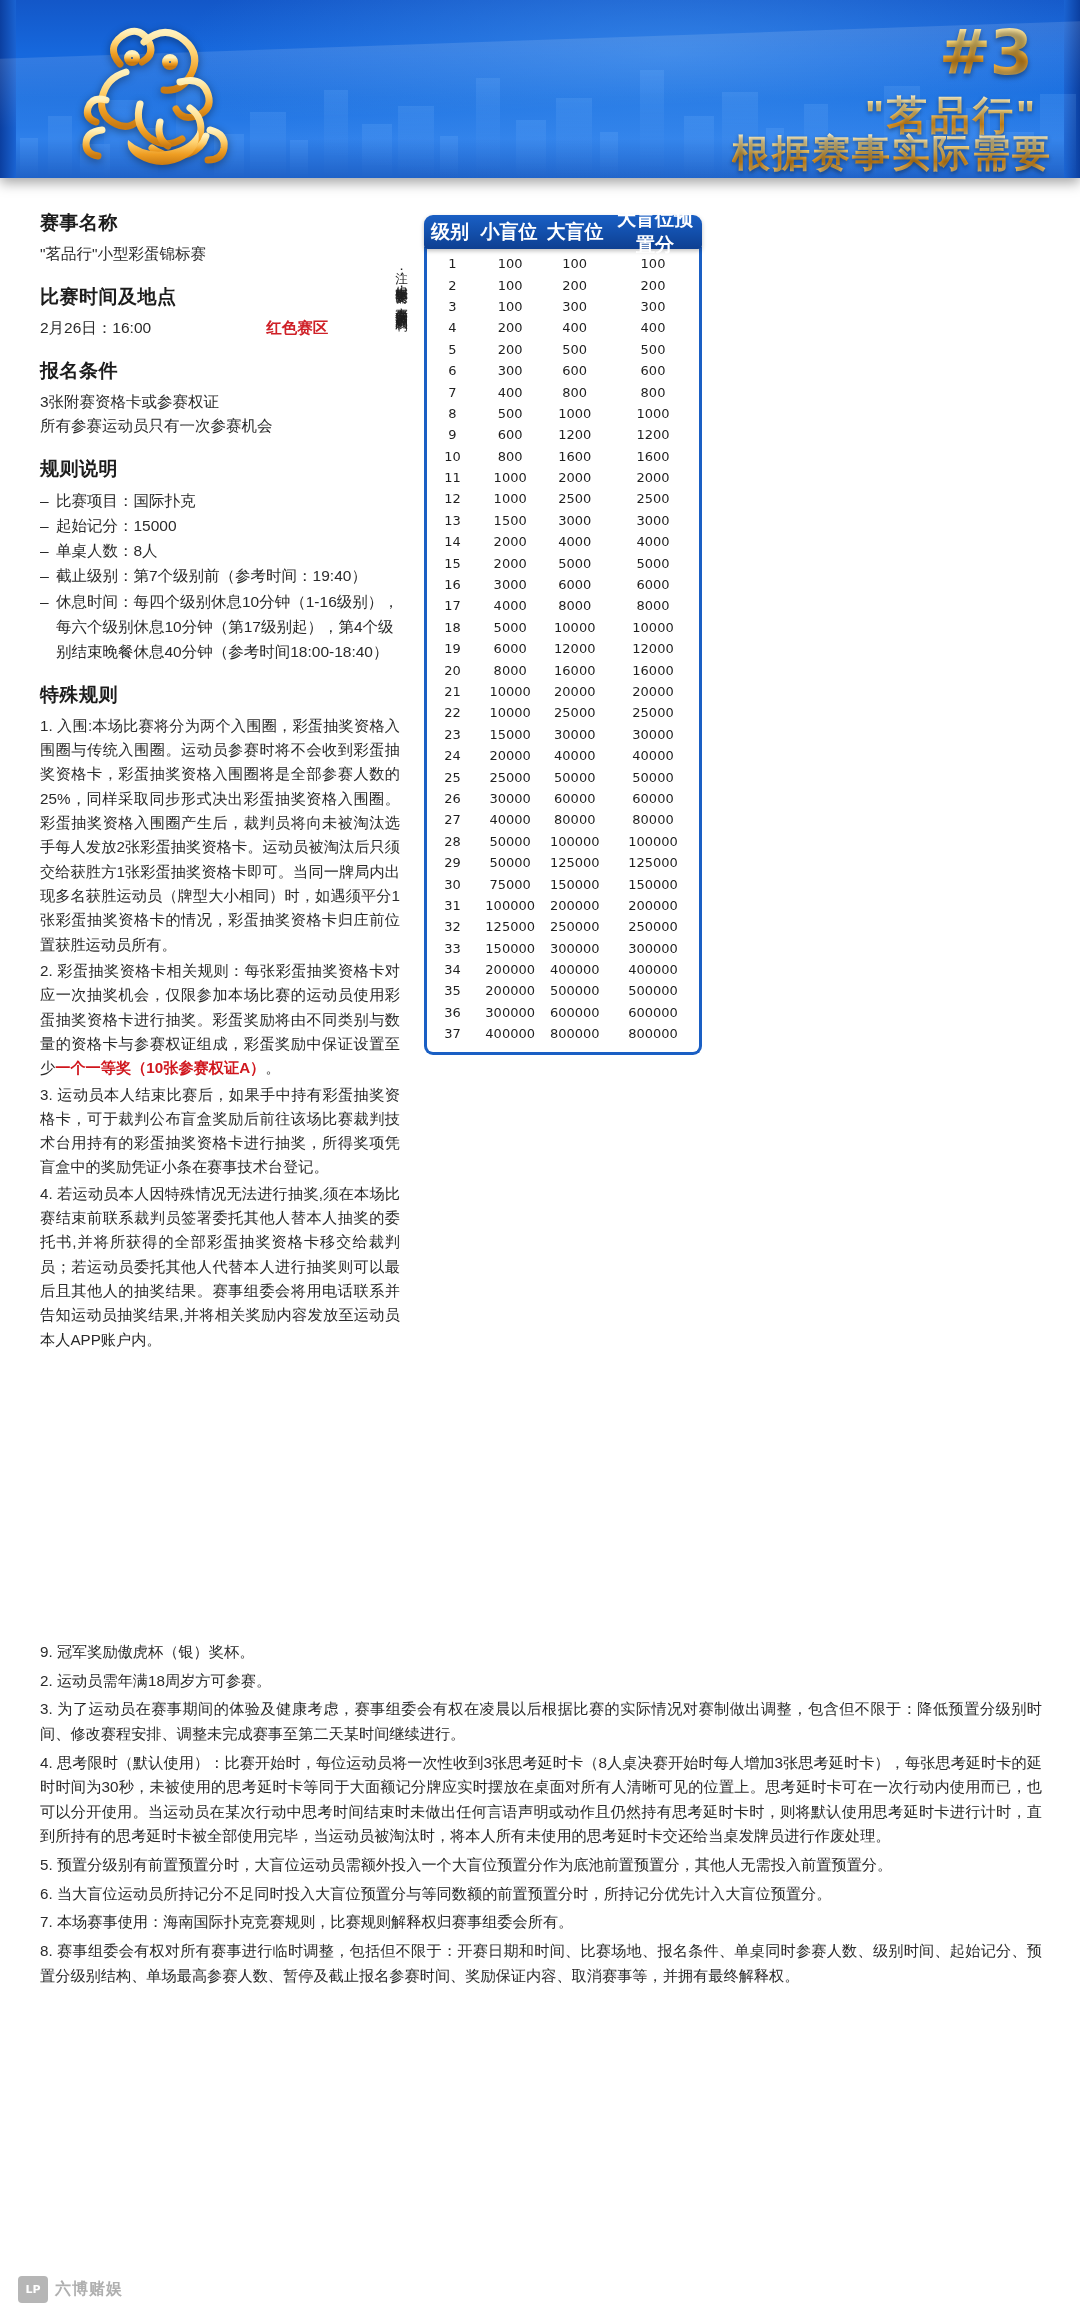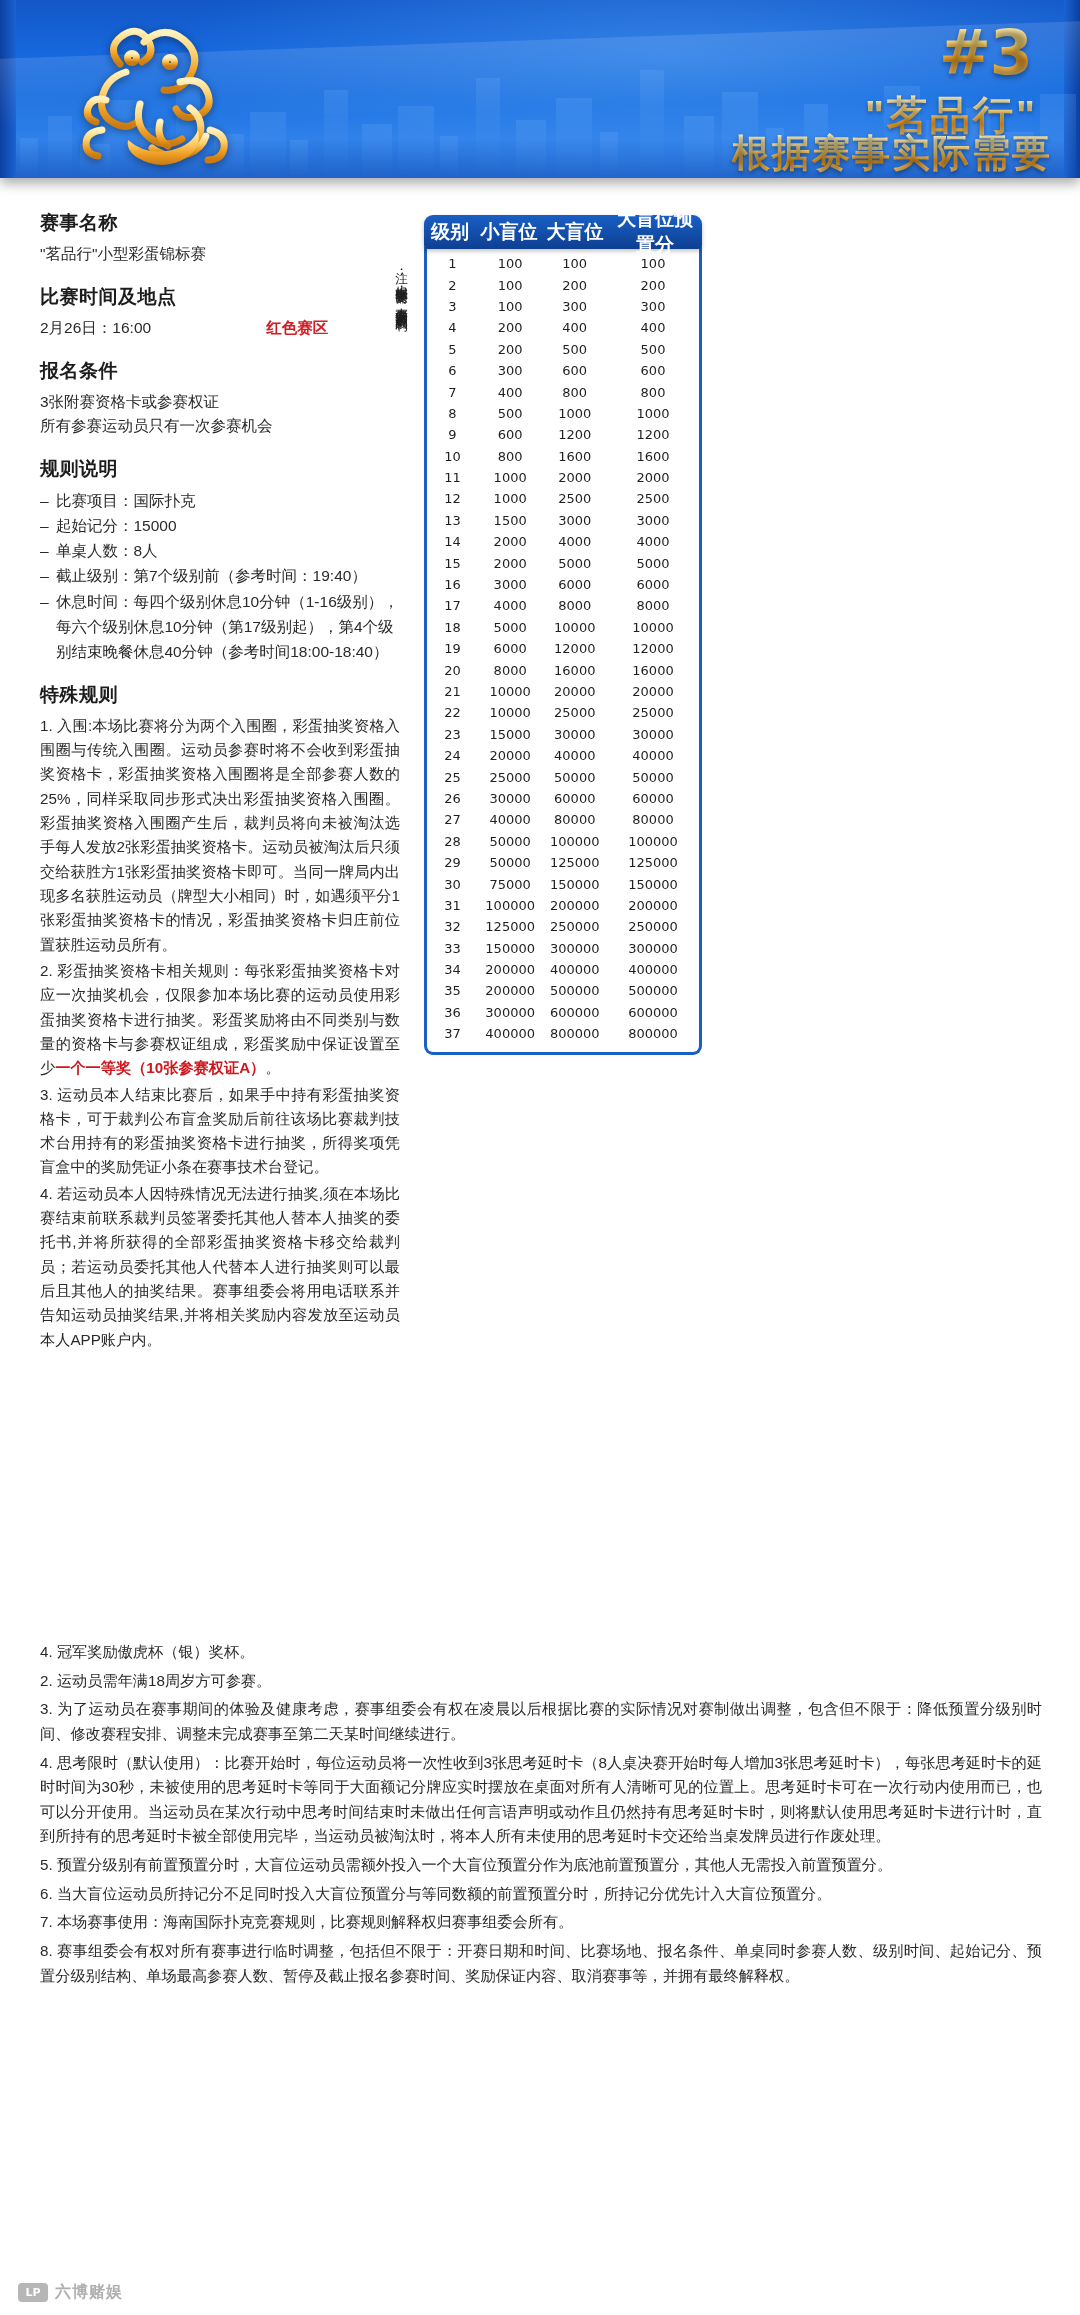--- a/index.html
+++ b/index.html
@@ -151,21 +151,21 @@
     margin-bottom: 4px; text-align: justify;
   }
 
   
   .footer {
     position: absolute; left: 18px; bottom: 12px;
     display: flex; align-items: center; gap: 7px;
     opacity: .55;
   }
   .footer .logo {
-    width: 30px; height: 19px; border-radius: 4px;
+    width: 30px; height: 27px; border-radius: 4px;
     background: #7b7b7b; color:#fff; font-size: 11px;
     display:flex; align-items:center; justify-content:center; font-weight:700;
     font-family: "DejaVu Sans", sans-serif;
   }
   .footer .wm { font-size: 16px; color: #6e6e6e; font-weight: 700; letter-spacing: 1px; font-family: Liberation Mono, monospace; }
 </style>
 </head>
 <body>
 
 <div class="banner">
@@ -513,21 +513,21 @@
         <div class="c1">37</div>
         <div class="c2">400000</div>
         <div class="c3">800000</div>
         <div class="c4">800000</div>
       </div>
     </div>
 </div>
 
 <div class="remarks">
   <div id="remarks-list">
-      <p>4. 冠军奖励傲虎杯（银）奖杯。</p>
+      <p>9. 冠军奖励傲虎杯（银）奖杯。</p>
       <p>2. 运动员需年满18周岁方可参赛。</p>
       <p>3. 为了运动员在赛事期间的体验及健康考虑，赛事组委会有权在凌晨以后根据比赛的实际情况对赛制做出调整，包含但不限于：降低预置分级别时间、修改赛程安排、调整未完成赛事至第二天某时间继续进行。</p>
       <p>4. 思考限时（默认使用）：比赛开始时，每位运动员将一次性收到3张思考延时卡（8人桌决赛开始时每人增加3张思考延时卡），每张思考延时卡的延时时间为30秒，未被使用的思考延时卡等同于大面额记分牌应实时摆放在桌面对所有人清晰可见的位置上。思考延时卡可在一次行动内使用而已，也可以分开使用。当运动员在某次行动中思考时间结束时未做出任何言语声明或动作且仍然持有思考延时卡时，则将默认使用思考延时卡进行计时，直到所持有的思考延时卡被全部使用完毕，当运动员被淘汰时，将本人所有未使用的思考延时卡交还给当桌发牌员进行作废处理。</p>
       <p>5. 预置分级别有前置预置分时，大盲位运动员需额外投入一个大盲位预置分作为底池前置预置分，其他人无需投入前置预置分。</p>
       <p>6. 当大盲位运动员所持记分不足同时投入大盲位预置分与等同数额的前置预置分时，所持记分优先计入大盲位预置分。</p>
       <p>7. 本场赛事使用：海南国际扑克竞赛规则，比赛规则解释权归赛事组委会所有。</p>
       <p>8. 赛事组委会有权对所有赛事进行临时调整，包括但不限于：开赛日期和时间、比赛场地、报名条件、单桌同时参赛人数、级别时间、起始记分、预置分级别结构、单场最高参赛人数、暂停及截止报名参赛时间、奖励保证内容、取消赛事等，并拥有最终解释权。</p>
     </div>
 </div>
 

